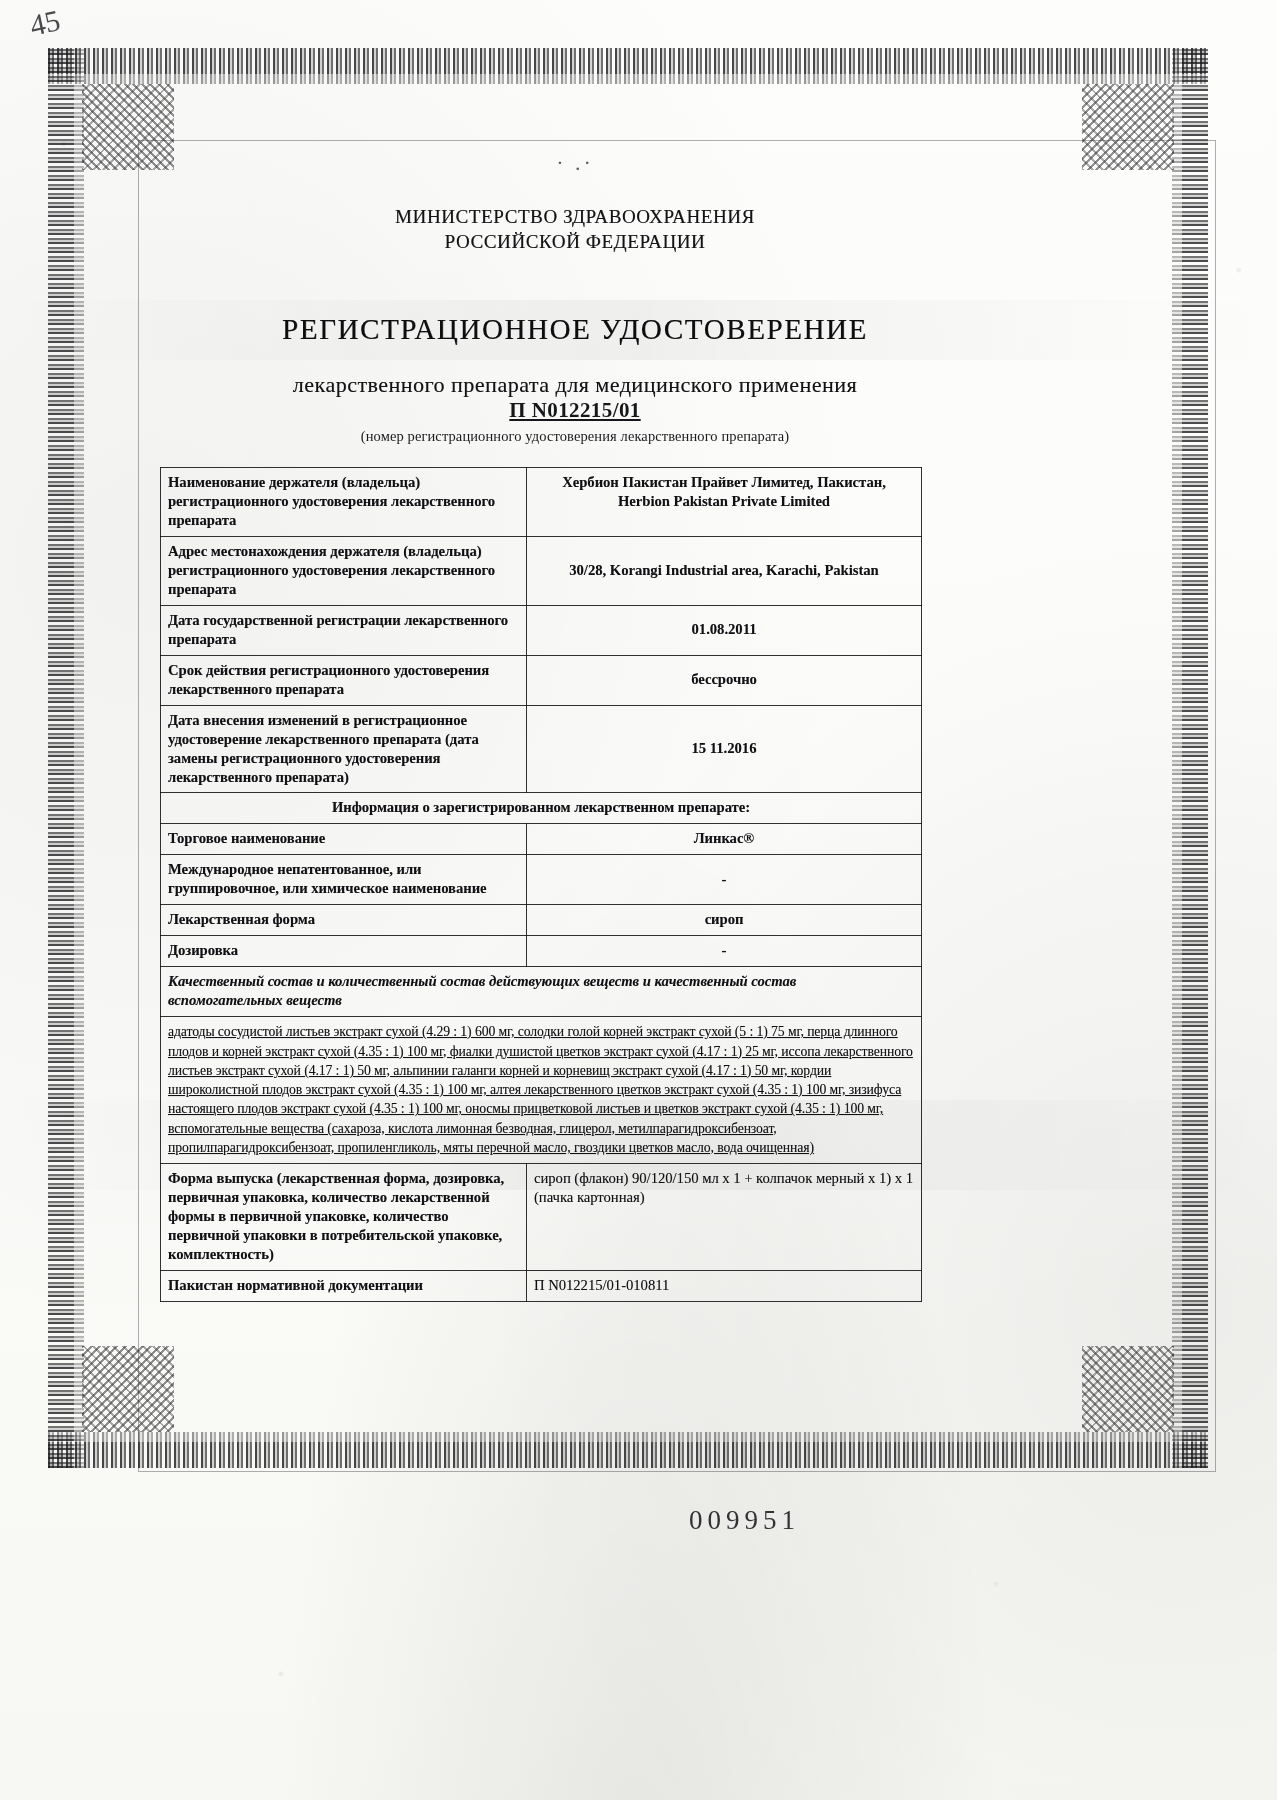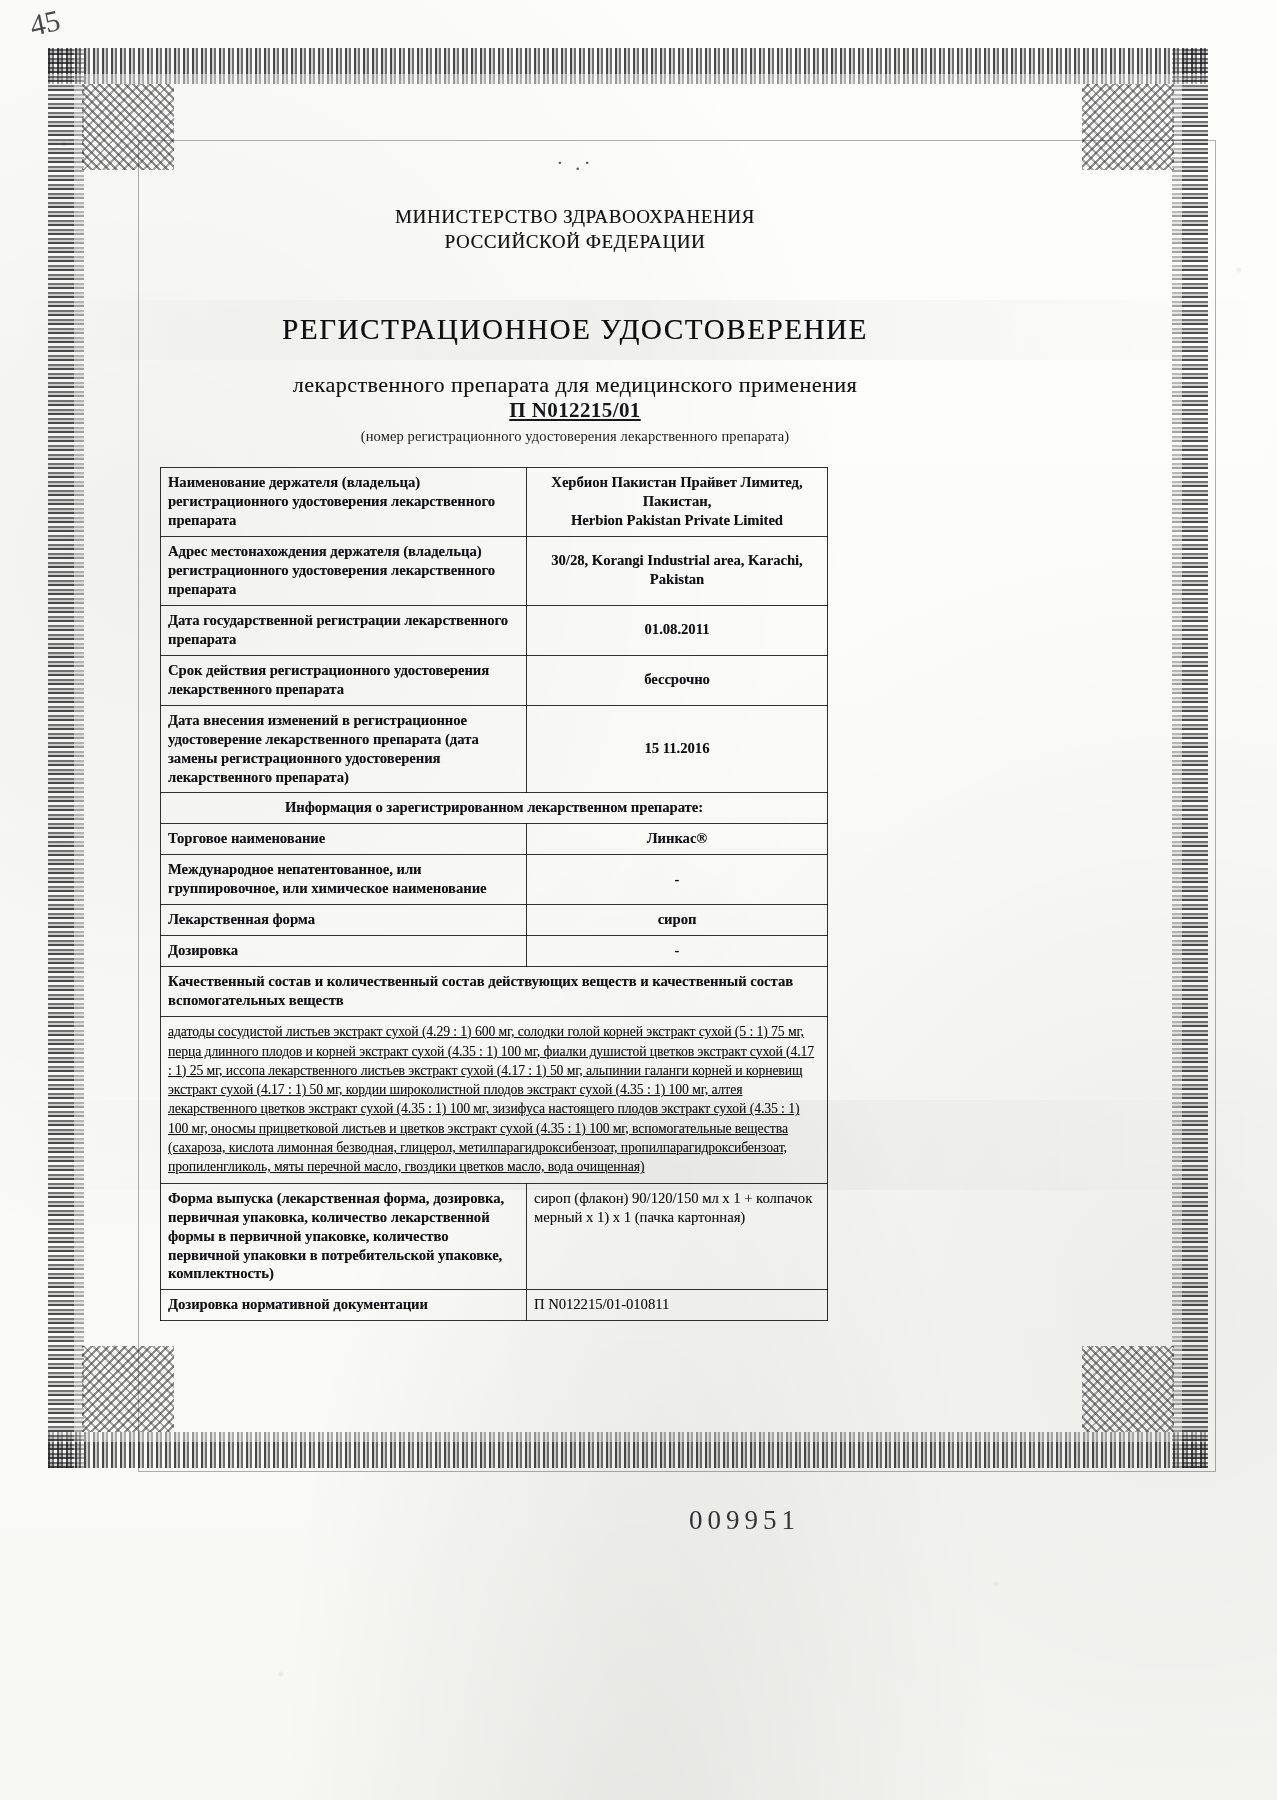--- a/index.html
+++ b/index.html
@@ -152,21 +152,21 @@
     text-align:center;
     font-size:14.5px;
     margin-top:5px;
     color:#1b1b1f;
     letter-spacing:.1px;
   }
 
   
   #cert-table {
     margin-top:22px;
-    width:668px;
+    width:762px;
     border-collapse:collapse;
     table-layout:fixed;
     font-size:14.6px;
     line-height:1.30;
   }
   #cert-table td {
     border:1px solid rgba(20,20,24,.88);
     padding:5px 7px 6px 7px;
     vertical-align:top;
     color:#111115;
@@ -176,20 +176,21 @@
   td.val { text-align:center; font-weight:bold; }
   td.section-head {
     text-align:center;
     font-weight:bold;
     font-size:14.6px;
     padding:6px 4px 7px 4px;
   }
   td.wide-head {
     font-weight:bold;
     padding:6px 7px 7px 7px;
+    font-style:italic;
   }
   td.composition {
     font-size:13.6px;
     line-height:1.42;
     text-align:left;
     font-weight:normal;
     padding:6px 8px 8px 6px;
     letter-spacing:-.05px;
     text-decoration:underline;
   }
@@ -320,21 +321,21 @@
         <tr>
           <td class="composition" colspan="2">адатоды сосудистой листьев экстракт сухой (4.29 : 1) 600 мг, солодки голой корней экстракт сухой (5 : 1) 75 мг, перца длинного плодов и корней экстракт сухой (4.35 : 1) 100 мг, фиалки душистой цветков экстракт сухой (4.17 : 1) 25 мг, иссопа лекарственного листьев экстракт сухой (4.17 : 1) 50 мг, альпинии галанги корней и корневищ экстракт сухой (4.17 : 1) 50 мг, кордии широколистной плодов экстракт сухой (4.35 : 1) 100 мг, алтея лекарственного цветков экстракт сухой (4.35 : 1) 100 мг, зизифуса настоящего плодов экстракт сухой (4.35 : 1) 100 мг, оносмы прицветковой листьев и цветков экстракт сухой (4.35 : 1) 100 мг, вспомогательные вещества (сахароза, кислота лимонная безводная, глицерол, метилпарагидроксибензоат, пропилпарагидроксибензоат, пропиленгликоль, мяты перечной масло, гвоздики цветков масло, вода очищенная)</td>
         </tr>
 
         <tr>
           <td class="lbl">Форма выпуска (лекарственная форма, дозировка, первичная упаковка, количество лекарственной формы в первичной упаковке, количество первичной упаковки в потребительской упаковке, комплектность)</td>
           <td class="release">сироп (флакон) 90/120/150 мл х 1 + колпачок мерный х 1) х 1 (пачка картонная)</td>
         </tr>
 
         <tr>
-          <td class="lbl">Дозировка нормативной документации</td>
+          <td class="lbl">Пакистан нормативной документации</td>
           <td class="release">П N012215/01-010811</td>
         </tr>
 
       </tbody>
     </table>
 
     <div id="stamp-number">009951</div>
   </div>
 </div>
 

